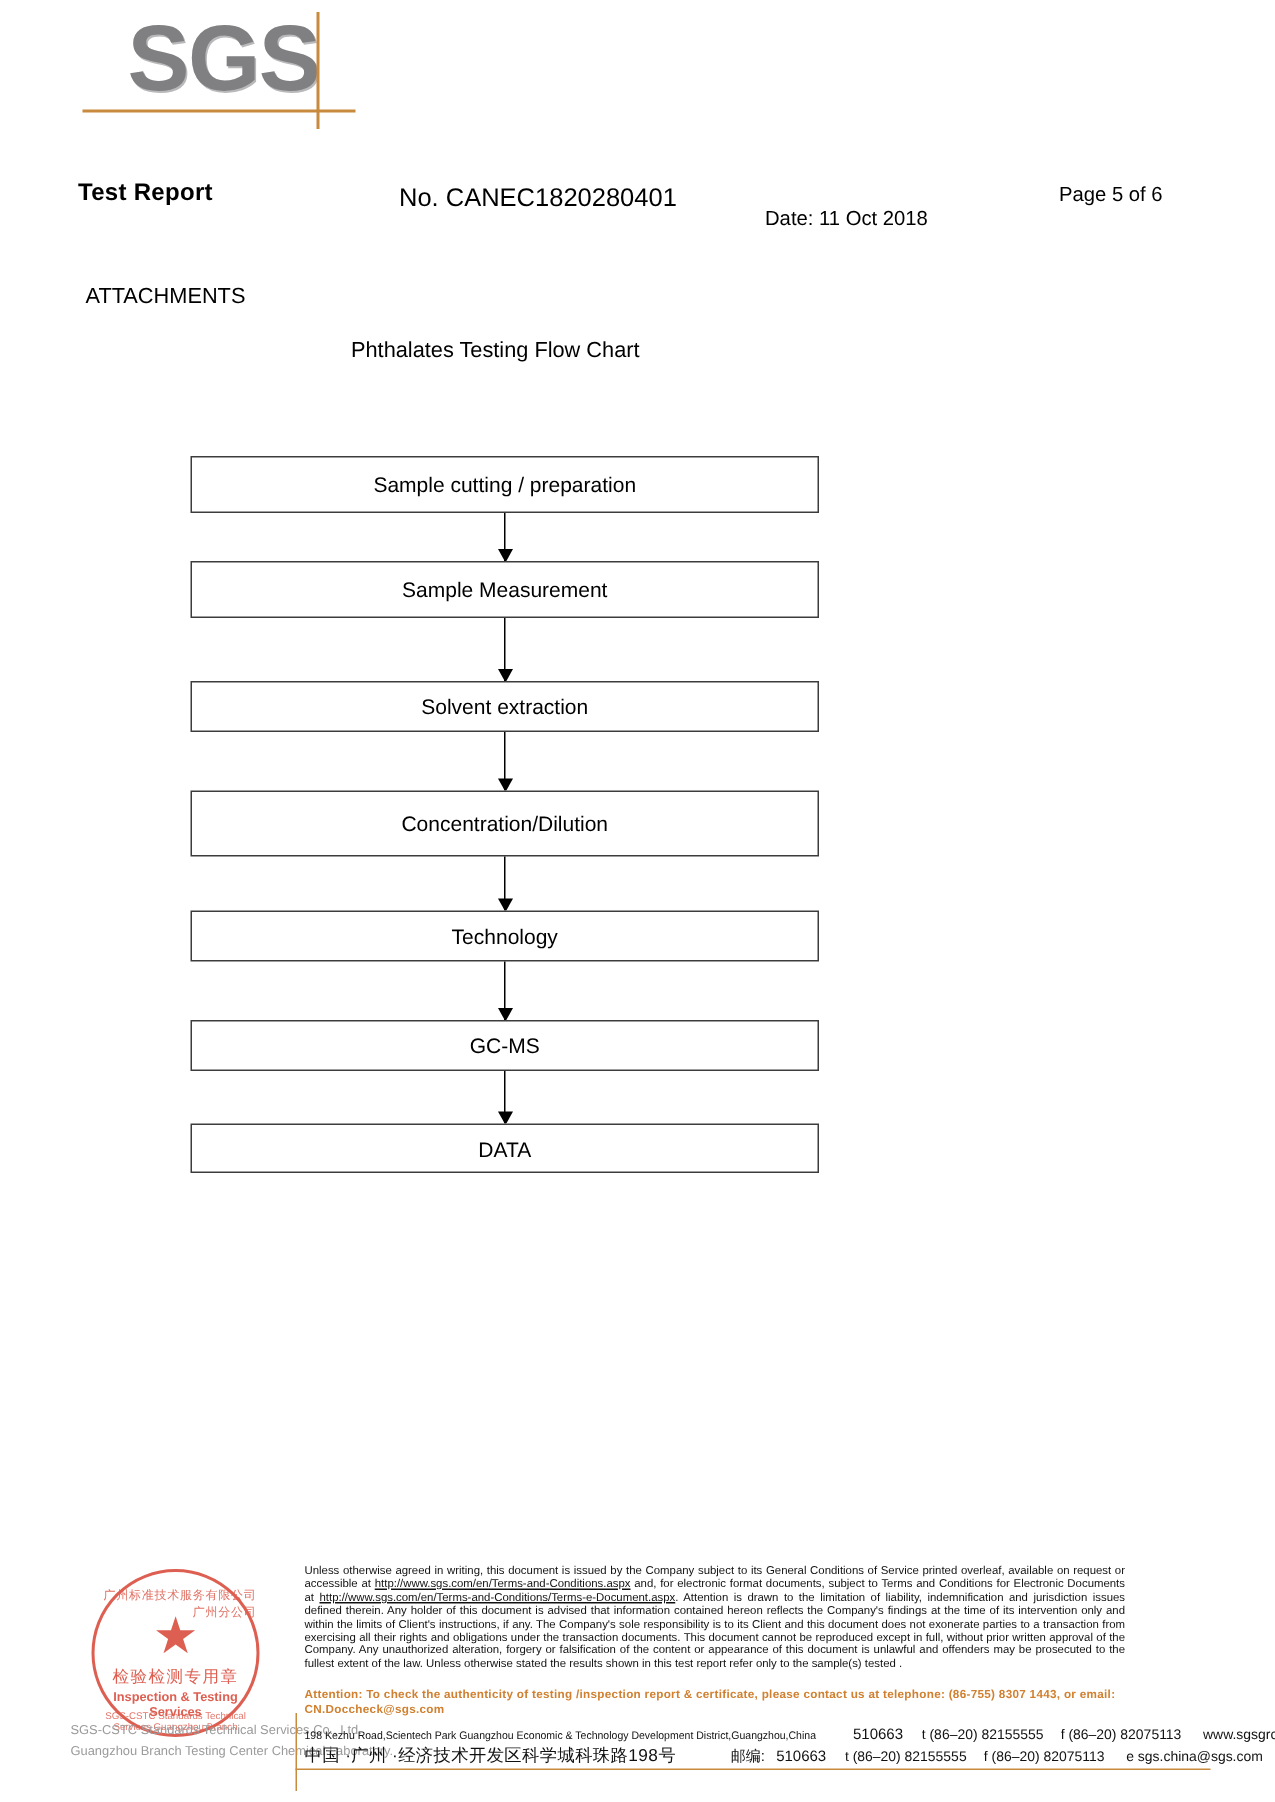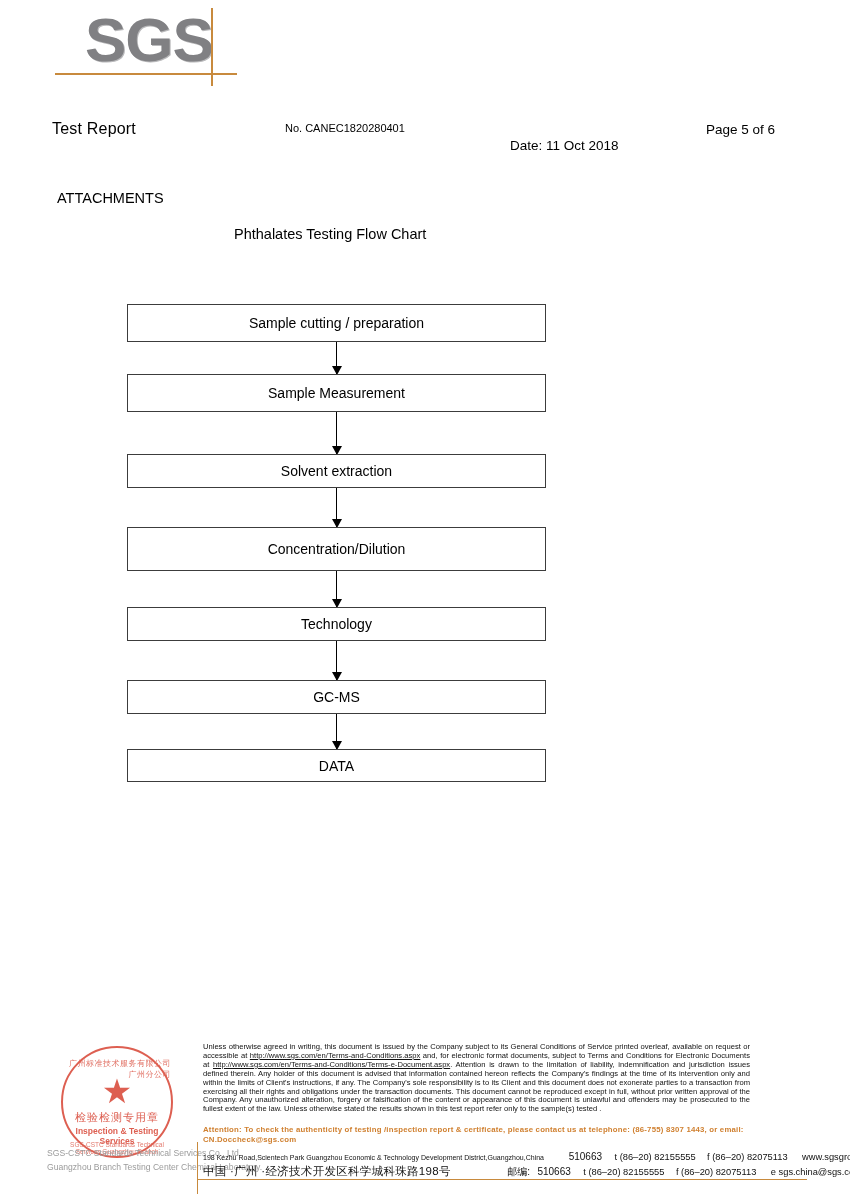--- a/index.html
+++ b/index.html
@@ -59,28 +59,28 @@
     left: 0;
     top: 120px;
     width: 850px;
     height: 28px;
   }
   #report-title {
     position: absolute;
     left: 52px;
     top: 0;
     font-size: 16px;
-    font-weight: normal;
+    font-weight: bold;
     letter-spacing: 0.2px;
   }
   #report-no {
     position: absolute;
-    left: 285px;
+    left: 266px;
     top: 2px;
-    font-size: 11px;
+    font-size: 17px;
     text-align: center;
   }
   #report-date {
     position: absolute;
     left: 510px;
     top: 2px;
     font-size: 13.5px;
     margin-top: 16px;
   }
   #report-page {
@@ -416,21 +416,21 @@
   <div class="addr-row" id="addr-row-en">
     <span class="addr-main-en">198 Kezhu Road,Scientech Park Guangzhou Economic &amp; Technology Development District,Guangzhou,China</span>
     <span class="addr-zip" style="margin-left:6px">510663</span>
     <span class="addr-tel" style="margin-left:8px">t (86–20) 82155555</span>
     <span class="addr-fax" style="margin-left:7px">f (86–20) 82075113</span>
     <span class="addr-web" style="margin-left:10px">www.sgsgroup.com.cn</span>
   </div>
 
   <div class="addr-row" id="addr-row-cn">
     <span class="addr-main-cn">中国 ·广州 ·经济技术开发区科学城科珠路198号</span>
-    <span class="addr-zip" style="margin-left:52px">邮编:</span>
+    <span class="addr-zip" style="margin-left:32px">邮编:</span>
     <span class="addr-zip" style="margin-left:3px">510663</span>
     <span class="addr-tel" style="margin-left:8px">t (86–20) 82155555</span>
     <span class="addr-fax" style="margin-left:7px">f (86–20) 82075113</span>
     <span class="addr-web" style="margin-left:10px">e  sgs.china@sgs.com</span>
   </div>
 </div>
 
 <div id="member-line">
   <span>Member of the SGS Group (SGS SA)</span>
 </div>

